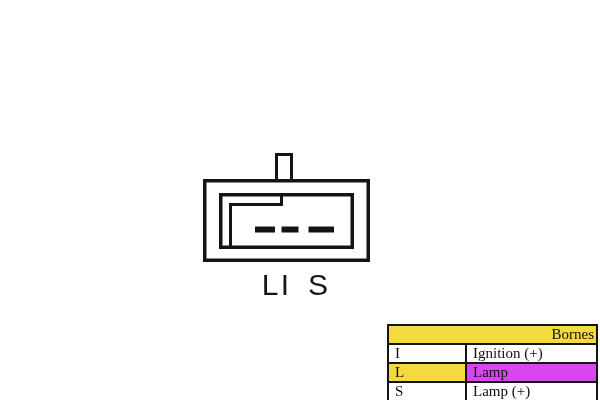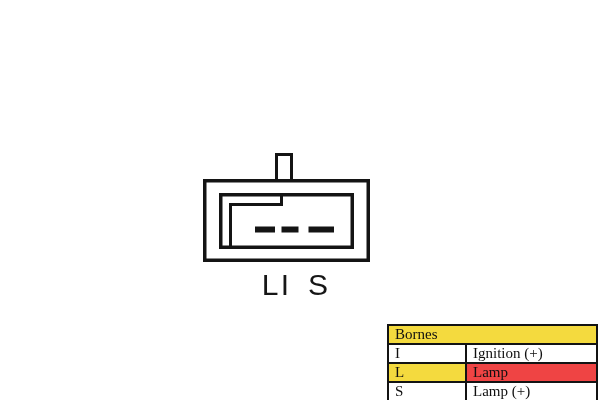--- a/index.html
+++ b/index.html
@@ -80,29 +80,29 @@
     <span class="pin-label pin-label-s">S</span>
   </div>
 
   <table class="terminal-table">
     <colgroup>
         <col class="c-terminal">
         <col class="c-desc">
       </colgroup>
     <tbody>
         <tr class="row-highlight">
-      <td colspan="2" style="background-color: rgb(244, 218, 62);">Bornes</td>
+      <td colspan="2" style="background-color: rgb(244, 218, 62); text-align: right;">Bornes</td>
     </tr>
     <tr>
       <td>I</td>
       <td>Ignition (+)</td>
     </tr>
     <tr class="row-highlight">
       <td style="background-color: rgb(244, 218, 62);">L</td>
-      <td style="background-color: #ef4444;">Lamp</td>
+      <td style="background-color: #d946ef;">Lamp</td>
     </tr>
     <tr>
       <td>S</td>
       <td>Lamp (+)</td>
     </tr>
   </tbody>
     </table>
 
 </div>
 

